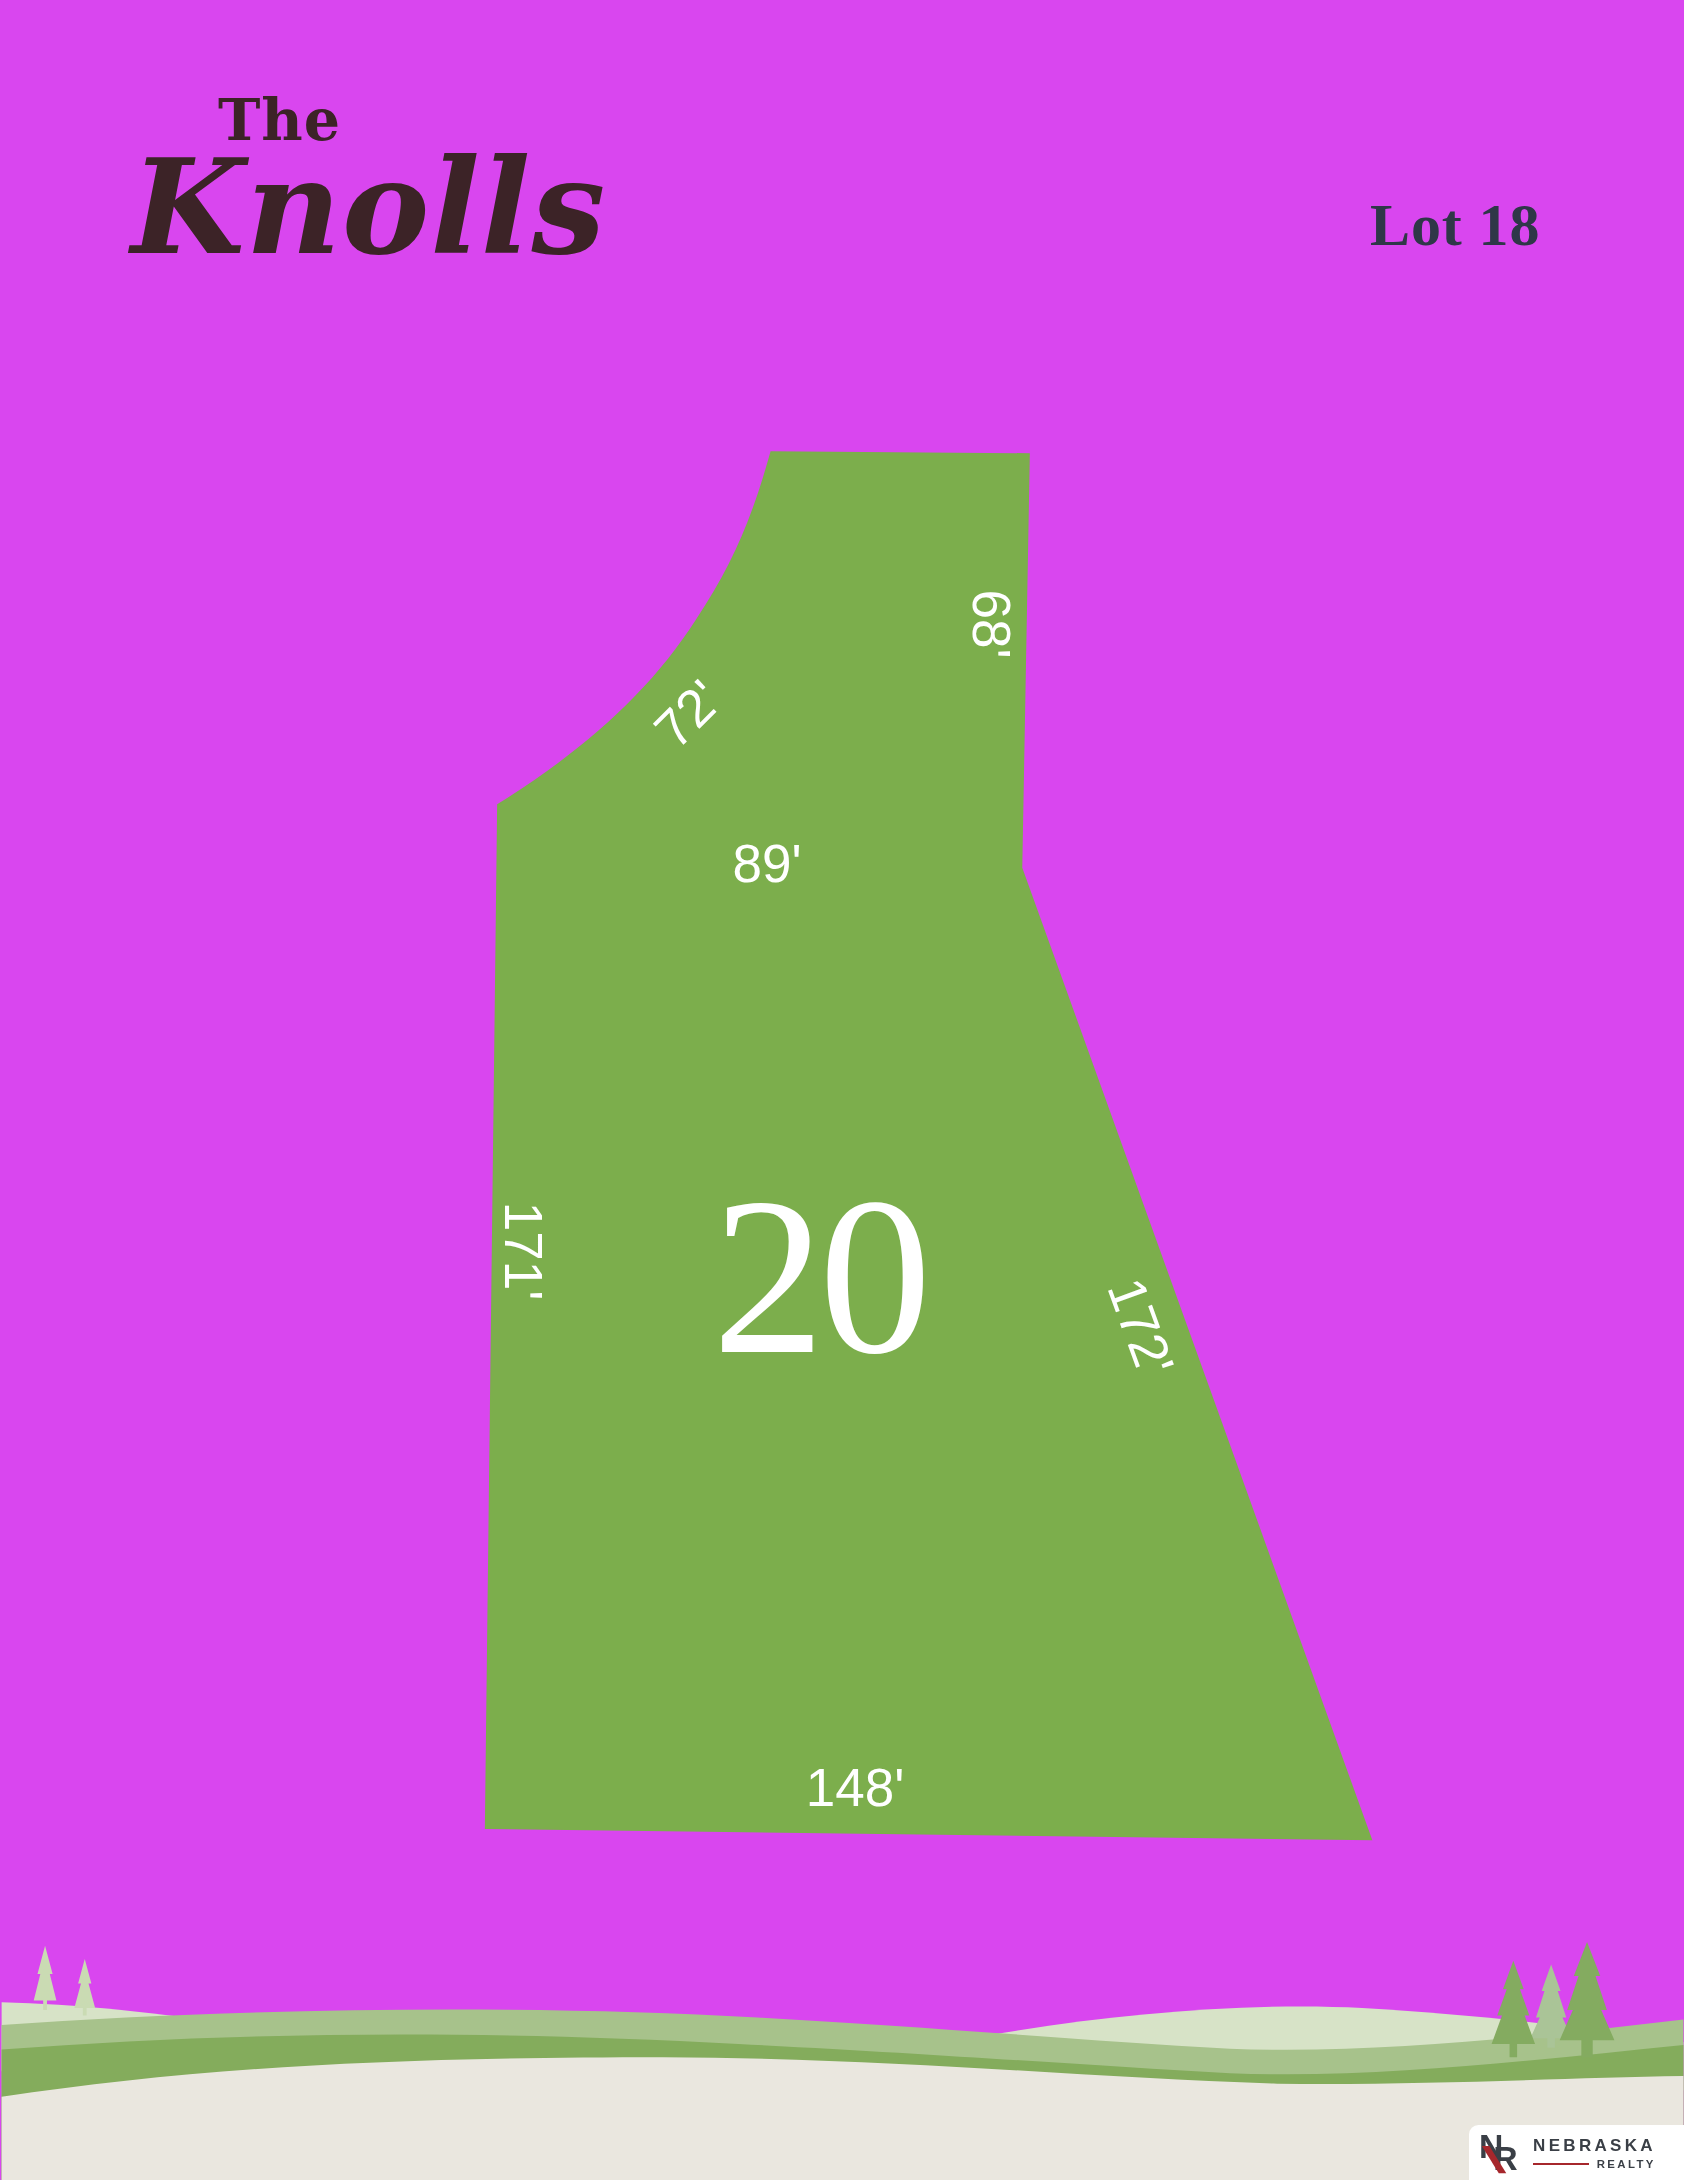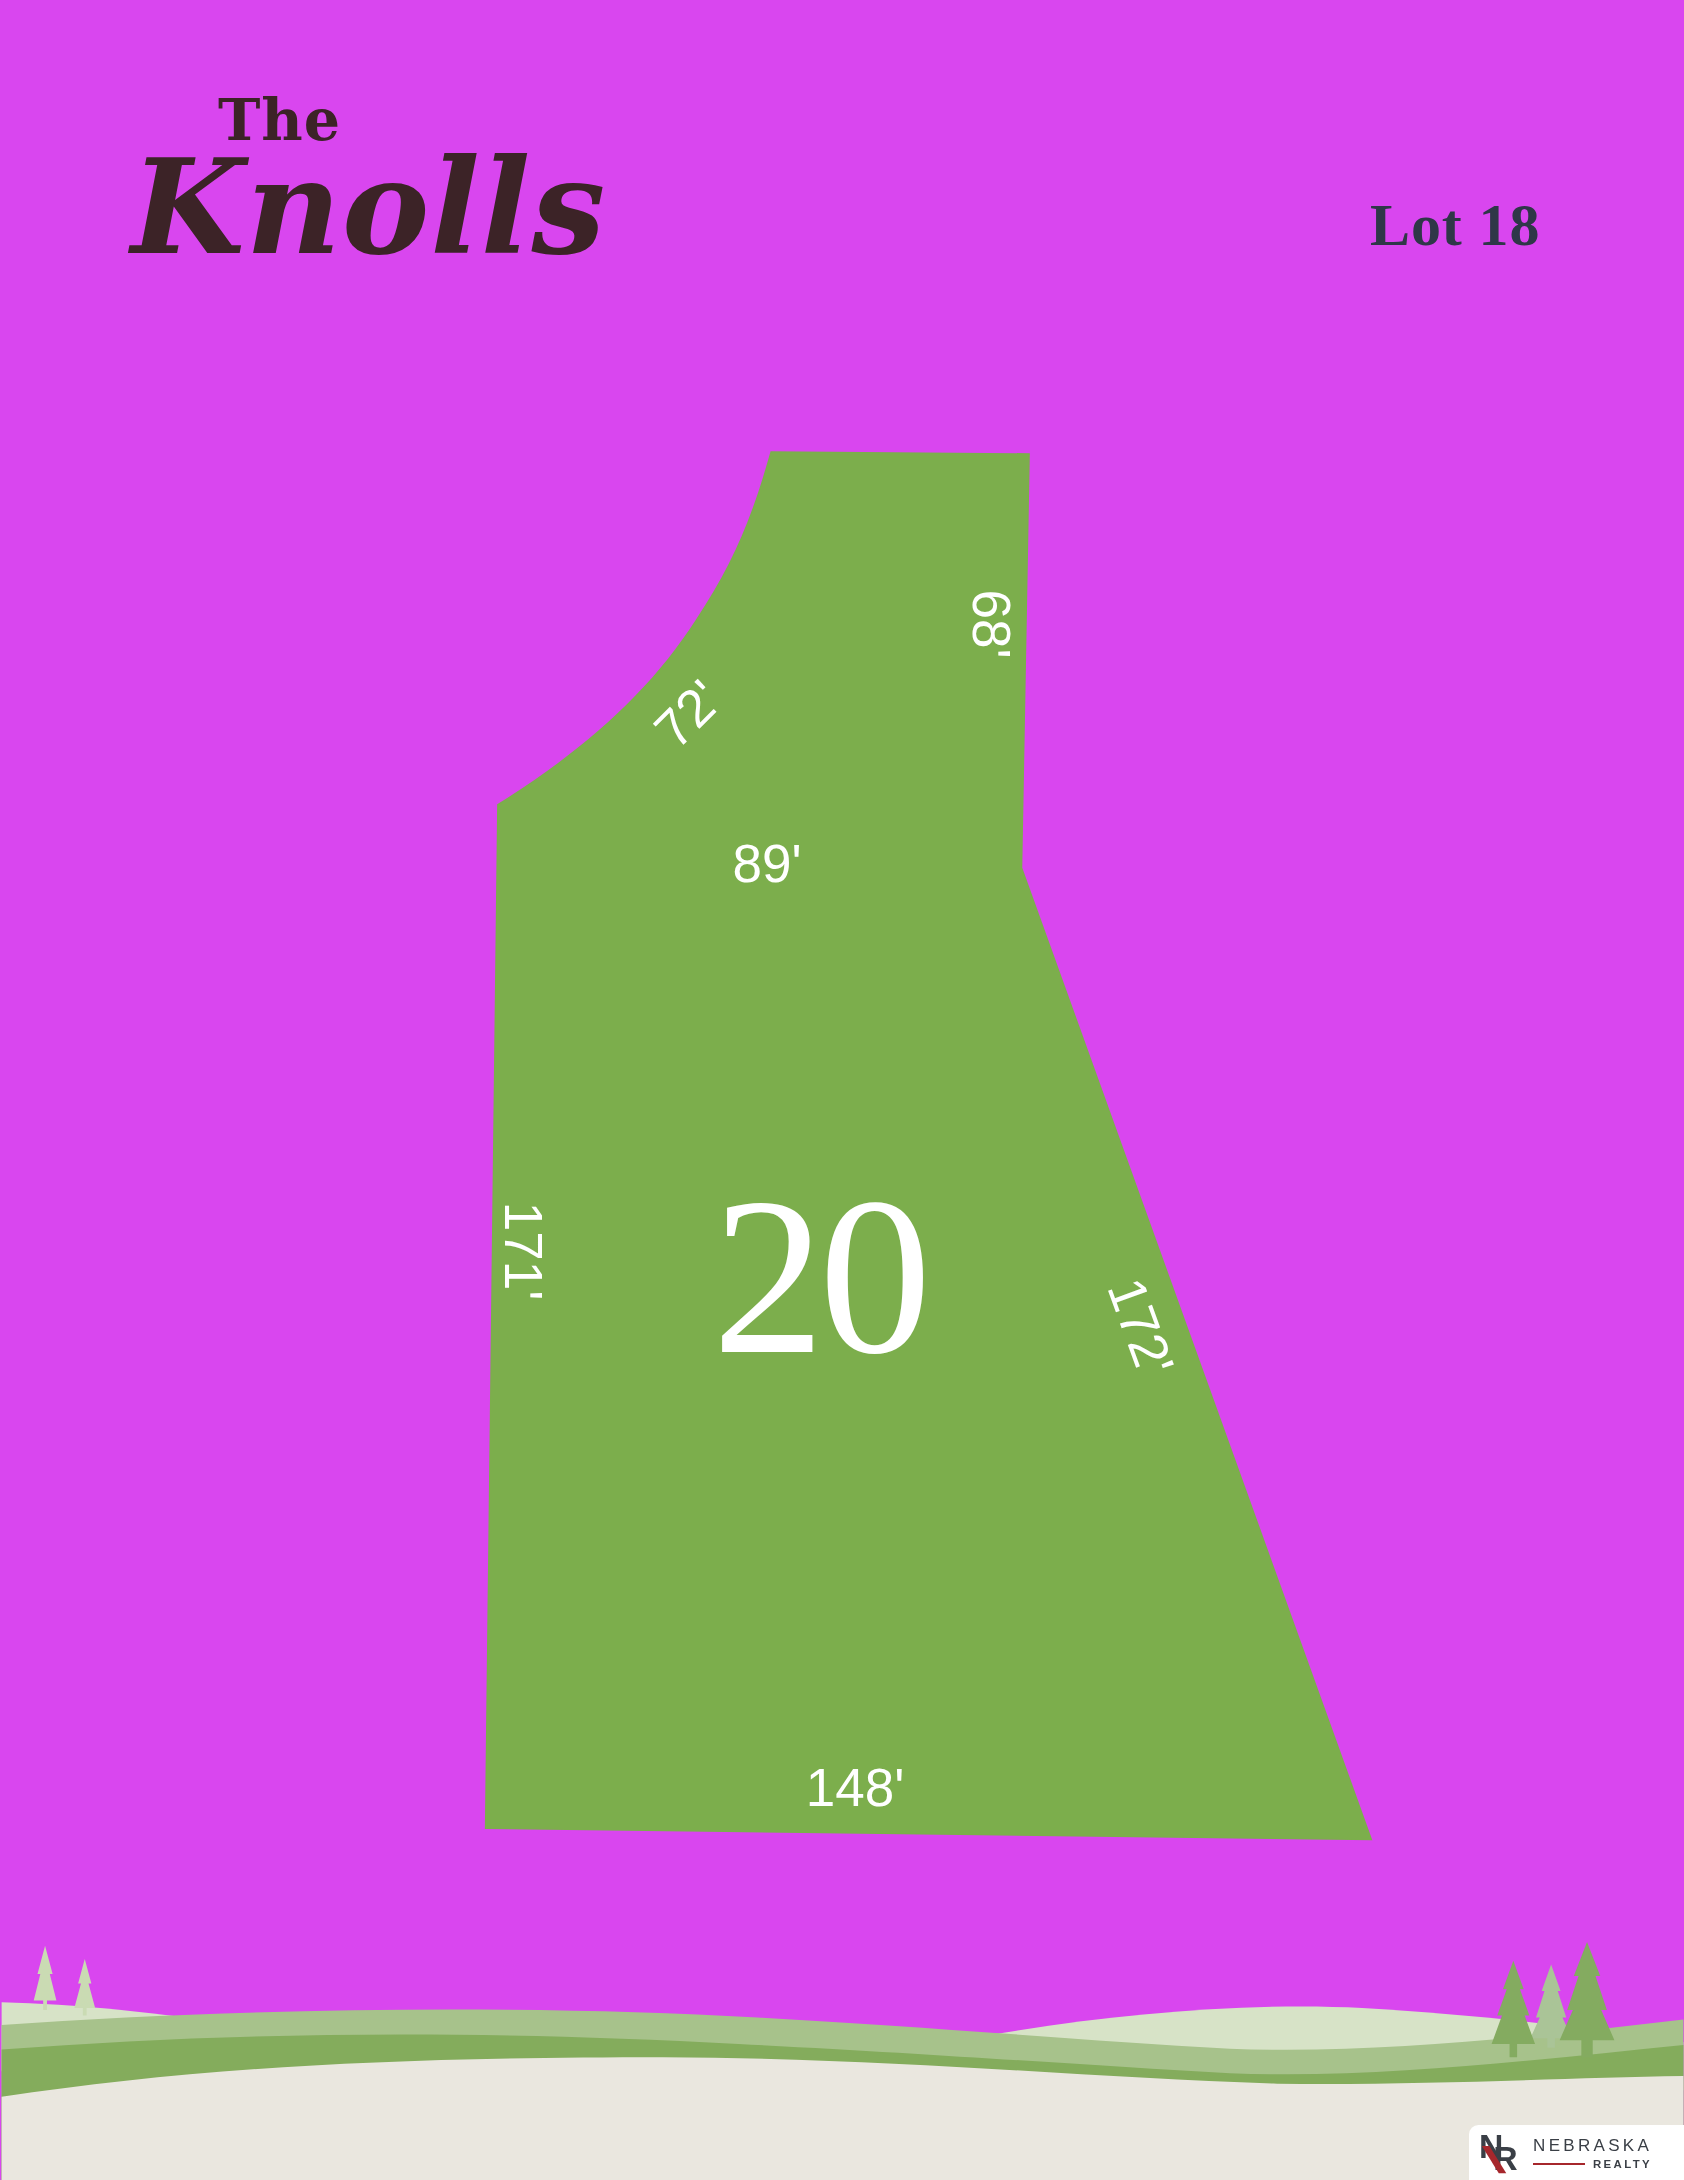--- a/index.html
+++ b/index.html
@@ -98,21 +98,21 @@
     background: #ffffff;
     border-radius: 9.5px 0 0 0;
     display: flex;
     align-items: center;
     padding-left: 9.5px;
     box-sizing: border-box;
   }
   .realty-text { margin-left: 7.6px; }
   .realty-name {
     font-family: "Liberation Sans", sans-serif;
-    font-weight: normal;
+    font-weight: bold;
     font-size: 17px;
     letter-spacing: 3.3px;
     color: #3a3f46;
     white-space: nowrap;
   }
   .realty-sub-row {
     display: flex;
     align-items: center;
     justify-content: flex-end;
     margin-top: 1.9px;

